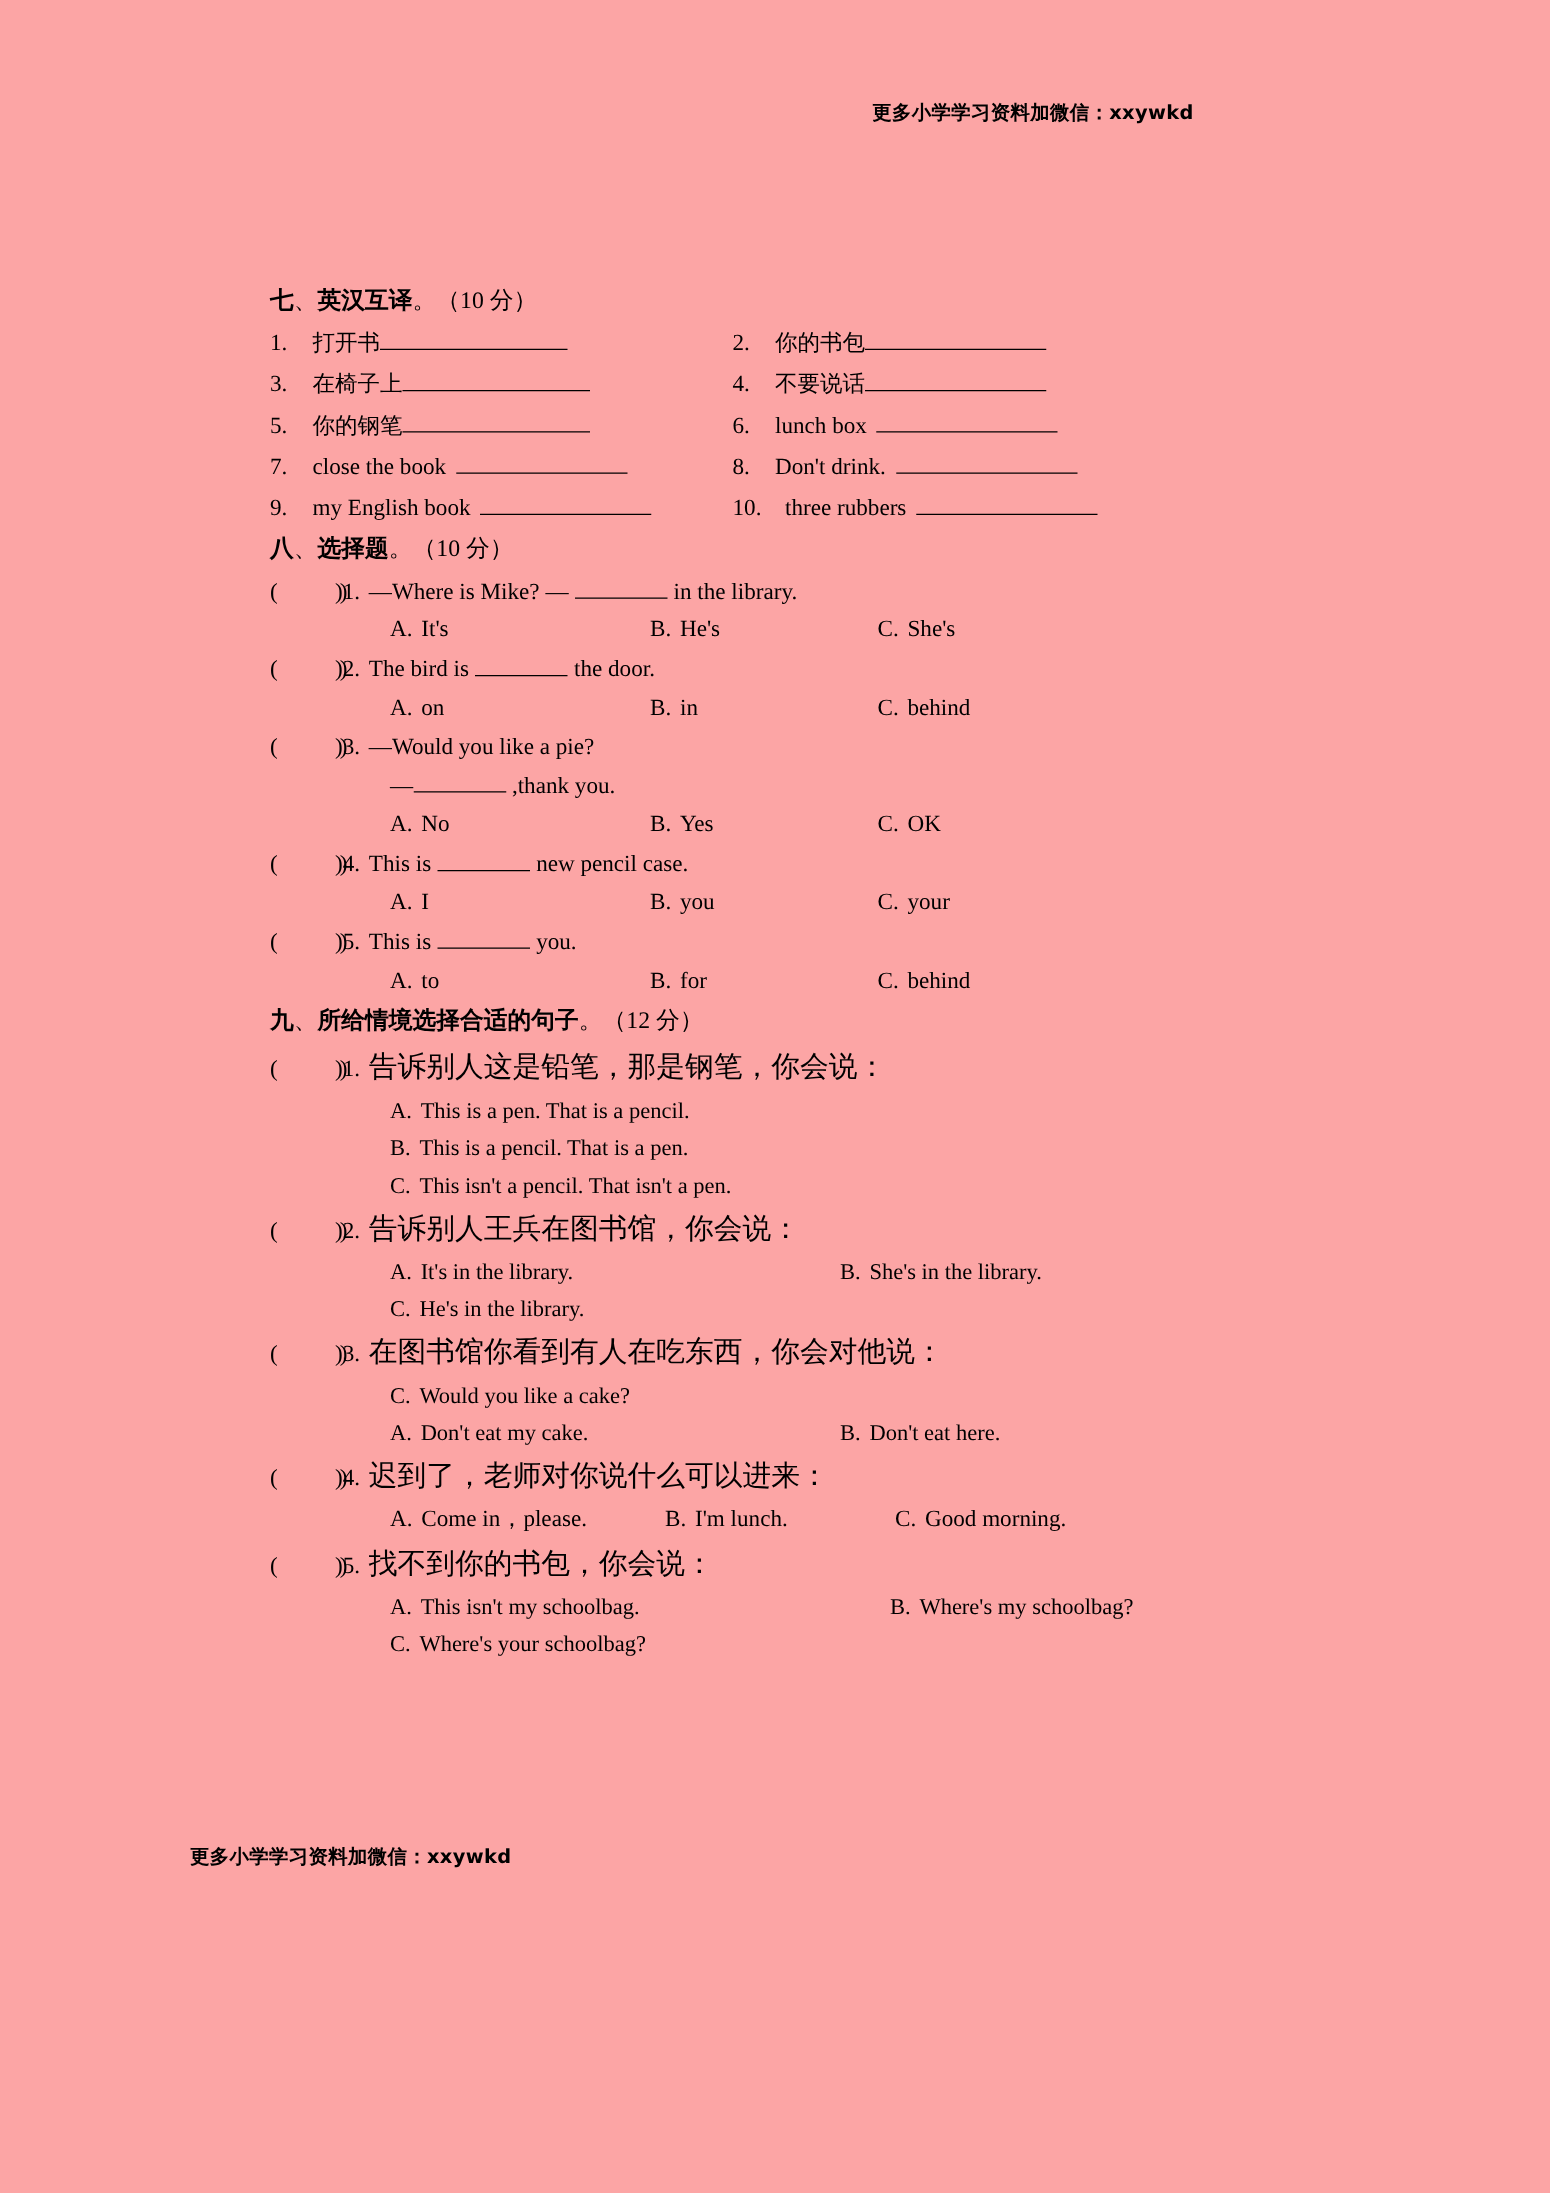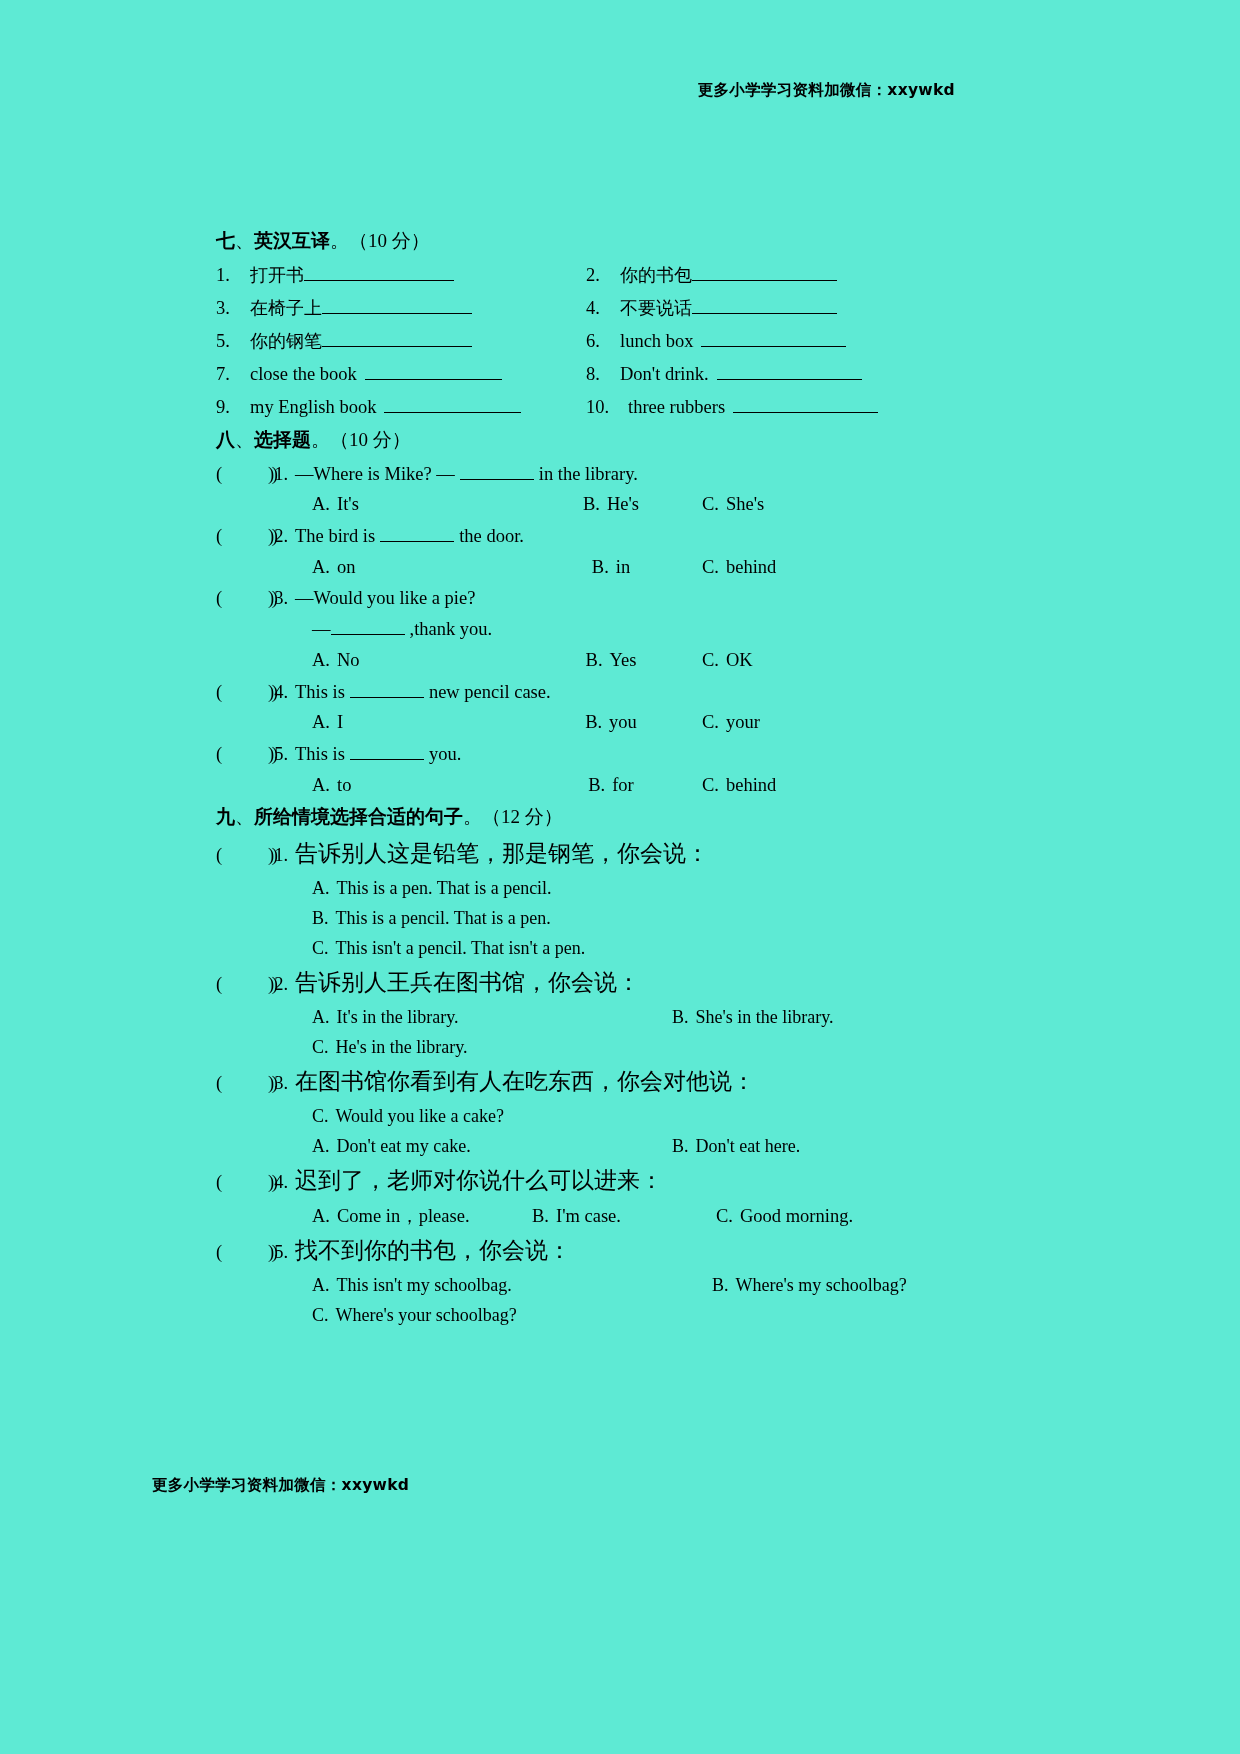--- a/index.html
+++ b/index.html
@@ -12,21 +12,21 @@
     height: 1754px;
     position: relative;
     font-family: "Liberation Serif", "DejaVu Serif", serif;
     color: #000000;
     overflow: hidden;
   }
 
   .page {
     position: absolute;
     inset: 0;
-    background: #5eead4;
+    background: #fca5a5;
   }
 
   
   .running-head {
     position: absolute;
     top: 80px;
     right: 285px;
     font-family: "DejaVu Sans", "Liberation Sans", sans-serif;
     font-weight: bold;
     font-size: 15.5px;
@@ -153,21 +153,21 @@
     display: flex;
     padding-left: 96px;
     font-size: 18.5px;
     line-height: 1.66;
     white-space: nowrap;
   }
   .opt {
     flex: 0 0 auto;
   }
   .opt-a { width: 208px; }
-  .opt-b { width: 182px; text-align: center; }
+  .opt-b { width: 182px; }
   .opt-c { width: auto; }
   .opt .lab { margin-right: 7px; }
 
   
   .opts-stack {
     padding-left: 96px;
   }
   .opt-row {
     display: flex;
     font-size: 18px;
@@ -414,21 +414,21 @@
       <div class="q-line">
         <span class="paren">
             <span>(</span>
             <span>)</span>
           </span>
         <span class="q-num" style="margin-left:-10px">)4.</span>
         <span class="q-stem cjk">迟到了，老师对你说什么可以进来：</span>
       </div>
       <div class="opts">
         <span class="opt" style="width:220px"><span class="lab">A.</span><span>Come in，please.</span></span>
-        <span class="opt" style="width:184px"><span class="lab">B.</span><span>I'm case.</span></span>
+        <span class="opt" style="width:184px"><span class="lab">B.</span><span>I'm lunch.</span></span>
         <span class="opt"><span class="lab">C.</span><span>Good morning.</span></span>
       </div>
     </div>
 
     <div class="q-block">
       <div class="q-line">
         <span class="paren">
             <span>(</span>
             <span>)</span>
           </span>

